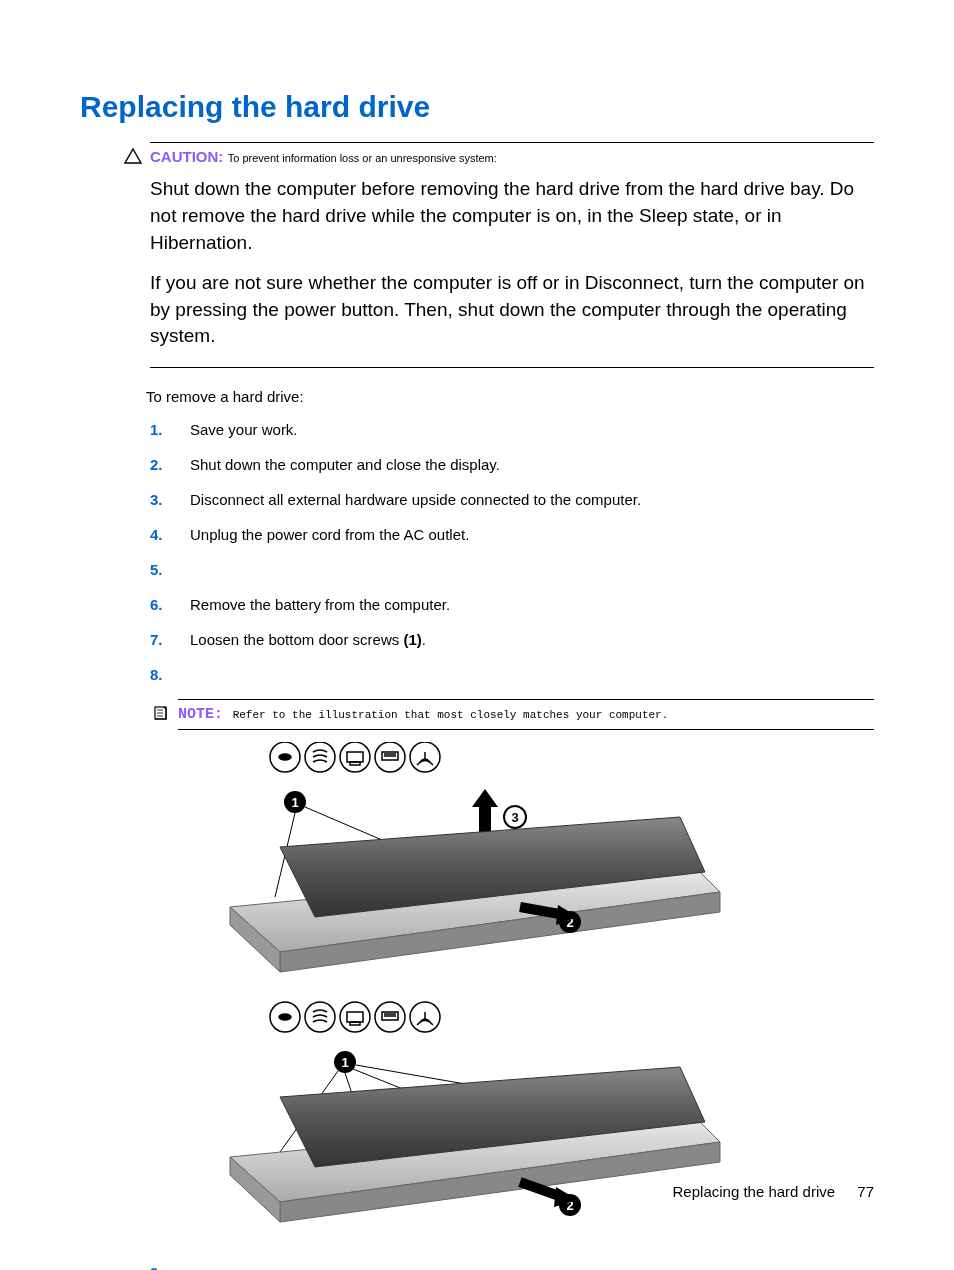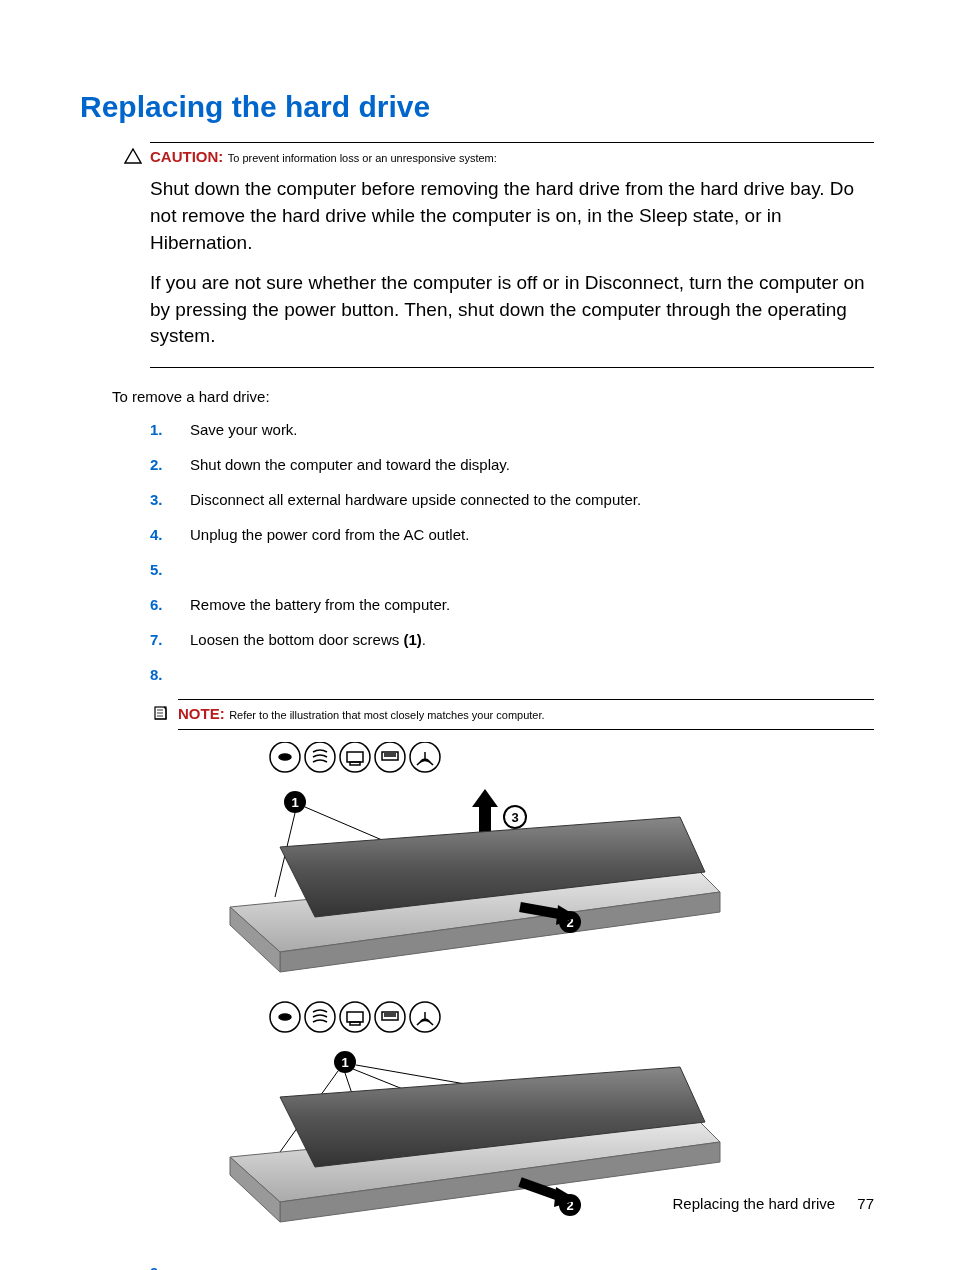--- a/index.html
+++ b/index.html
@@ -33,45 +33,46 @@
     align-items: flex-start;
     gap: 8px;
     padding: 2px 0 10px 0;
   }
   .caution-icon, .note-icon {
     width: 18px;
     flex-shrink: 0;
     margin-left: -26px;
   }
   .caution-label, .note-label {
-    color: #b91c1c;
+    color: #8b5cf6;
     font-weight: bold;
     font-size: 15px;
   }
   .caution-text, .note-text {
     font-size: 11px;
     line-height: 1.4;
   }
   .caution-para {
     font-size: 19px;
     line-height: 1.4;
     margin: 0 0 14px 0;
   }
   .note-box {
     margin-left: 98px;
   }
   .note-row {
     display: flex;
     align-items: flex-start;
     gap: 8px;
     padding: 2px 0 3px 0;
+    font-family: Liberation Mono, monospace;
   }
   .intro {
     font-size: 15px;
-    margin: 20px 0 14px 32px;
+    margin: 20px 0 14px 66px;
   }
   ol.steps {
     list-style: none;
     padding: 0;
     margin: 0 0 0 70px;
   }
   ol.steps li {
     display: flex;
     align-items: flex-start;
     margin-bottom: 14px;
@@ -83,21 +84,21 @@
     font-weight: bold;
     width: 40px;
     flex-shrink: 0;
   }
   .bold { font-weight: bold; }
   .illustration-wrap {
     margin: 12px 0 20px 130px;
   }
   .footer {
     position: absolute;
-    bottom: 58px;
+    bottom: 70px;
     right: 80px;
     font-size: 15px;
   }
   .footer .pagenum {
     margin-left: 18px;
   }
   svg { display: block; }
 </style>
 </head>
 <body>
@@ -124,21 +125,21 @@
 
   <p class="intro">To remove a hard drive:</p>
 
   <ol class="steps">
     <li>
         <span class="num">1.</span>
         <span>Save your work.</span>
       </li>
     <li>
         <span class="num">2.</span>
-        <span>Shut down the computer and toward the display.</span>
+        <span>Shut down the computer and close the display.</span>
       </li>
     <li>
         <span class="num">3.</span>
         <span>Disconnect all external hardware upside connected to the computer.</span>
       </li>
     <li>
         <span class="num">4.</span>
         <span>Unplug the power cord from the AC outlet.</span>
       </li>
     <li>

